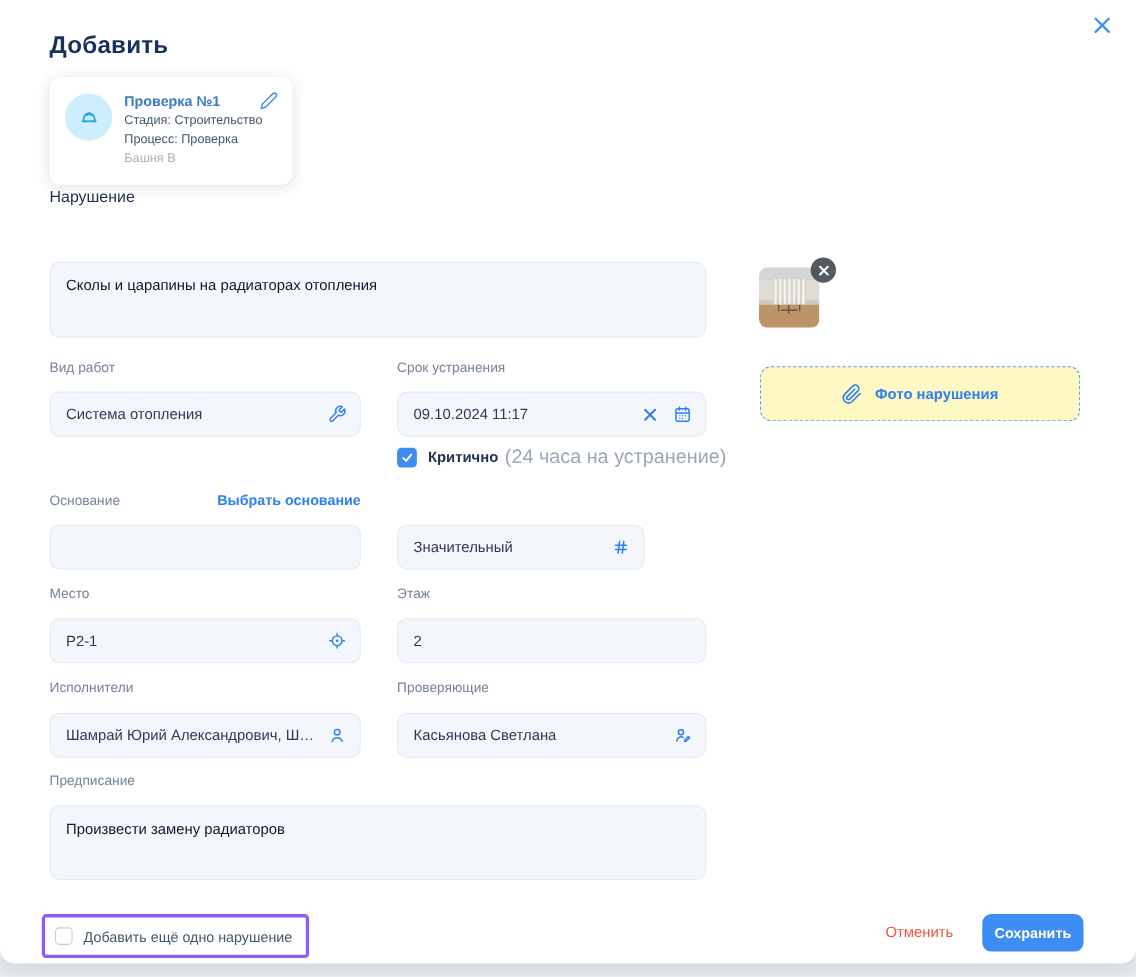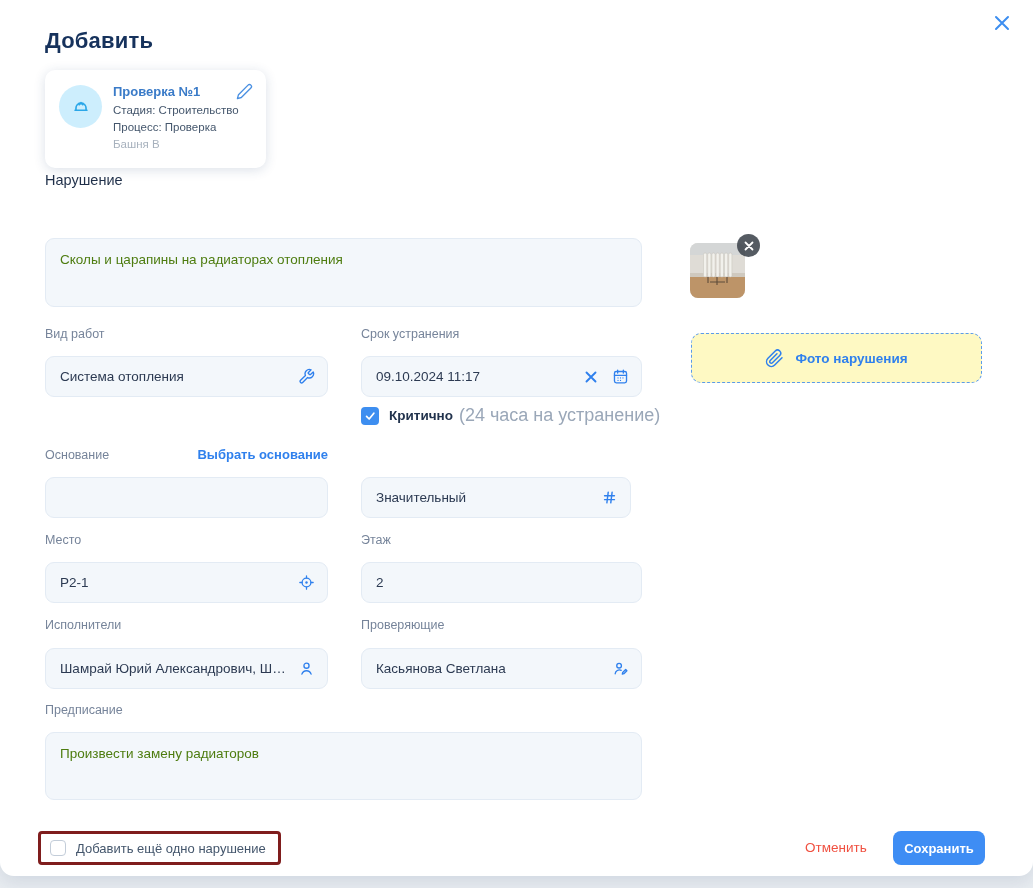--- a/index.html
+++ b/index.html
@@ -38,21 +38,21 @@
 
   .field-label { font-size:12.5px; color:#76849a; }
   .link { font-size:13px; font-weight:700; color:#2f80ed; text-decoration:none; cursor:pointer; background:none; border:none; font-family:inherit; }
 
   .box {
     background:#f3f7fb; border:1px solid #e3ebf4; border-radius:9px;
   }
   .textarea-box { padding:12px 14px; }
   .textarea-box textarea {
     width:100%; height:100%; border:none; background:transparent; resize:none; outline:none;
-    font-family:inherit; font-size:13.5px; color:#4d7c0f; line-height:18px;
+    font-family:inherit; font-size:13.5px; color:#0f172a; line-height:18px;
   }
   .field {
     height:41px; display:flex; align-items:center; padding:0 12px 0 14px;
   }
   .field input {
     flex:1; border:none; background:transparent; outline:none;
     font-family:inherit; font-size:13.5px; color:#2c3a52; min-width:0;
     text-overflow:ellipsis; white-space:nowrap; overflow:hidden;
   }
   .field .f-icon { flex:0 0 auto; margin-left:8px; display:flex; align-items:center; cursor:pointer; background:none; border:none; padding:0; }
@@ -69,21 +69,21 @@
   
   .thumb-wrap { left:690px; top:243px; width:55px; height:55px; }
   .thumb { width:55px; height:55px; border-radius:8px; overflow:hidden; display:block; cursor:pointer; }
   .thumb-remove { position:absolute; right:-15px; top:-9px; width:23px; height:23px; border-radius:50%;
     background:rgba(62,68,76,.88); display:flex; align-items:center; justify-content:center; cursor:pointer; border:none; }
   .attach-btn { left:691px; top:333px; width:291px; height:50px; border:1.6px dashed #5b9bea; border-radius:10px;
     background:#fef9c3; display:flex; align-items:center; justify-content:center; gap:11px; cursor:pointer; }
   .attach-label { font-size:13.5px; font-weight:700; color:#2f80ed; }
 
   
-  .add-another { left:38px; top:831px; height:34px; border:3px solid #7f1d1d; border-radius:4px;
+  .add-another { left:38px; top:831px; height:40px; border:3px solid #8b5cf6; border-radius:4px;
     display:flex; align-items:center; padding:0 12px 0 9px; gap:10px; background:#fff; }
   .cb-empty { width:16px; height:16px; border:1.5px solid #c3cdd9; border-radius:4px; background:#fff; cursor:pointer; flex:0 0 auto; }
   .add-another-label { font-size:13px; color:#44566c; white-space:nowrap; }
   .cancel-btn { left:805px; top:840px; font-size:13.5px; font-weight:400; color:#f05040; cursor:pointer; background:none; border:none; font-family:inherit; }
   .save-btn { left:893px; top:831px; width:92px; height:34px; background:#3e8df4; border:none; border-radius:8px;
     color:#fff; font-size:13px; font-weight:700; cursor:pointer; font-family:inherit; }
 
   svg { display:block; }
 </style>
 </head>
@@ -170,21 +170,21 @@
 
   <div class="abs label-row" style="left:45px; top:447px; width:283px;">
     <span class="field-label">Основание</span>
     <button class="link">Выбрать основание</button>
   </div>
   <div class="abs field-label" style="left:361px; top:450px;margin-top:46px;">Метки</div>
 
   <div class="abs box field" style="left:45px; top:477px; width:283px;">
     <input readonly="" value="" style="">
   </div>
-  <div class="abs box field" style="left:361px; top:477px; width:270px;">
+  <div class="abs box field" style="left:361px; top:477px; width:225px;">
     <input readonly="" value="Значительный" style="">
     <button class="f-icon">
       <svg width="17" height="17" viewBox="0 0 24 24" fill="none" stroke="#2f80ed" stroke-width="2" stroke-linecap="round">
         <path d="M5 9.5h14M5 15h14M10.2 4.5L8.3 19.5M15.7 4.5l-1.9 15"></path>
       </svg>
     </button>
   </div>
 
   <div class="abs field-label" style="left:45px; top:533px;">Место</div>
   <div class="abs field-label" style="left:361px; top:533px;">Этаж</div>

